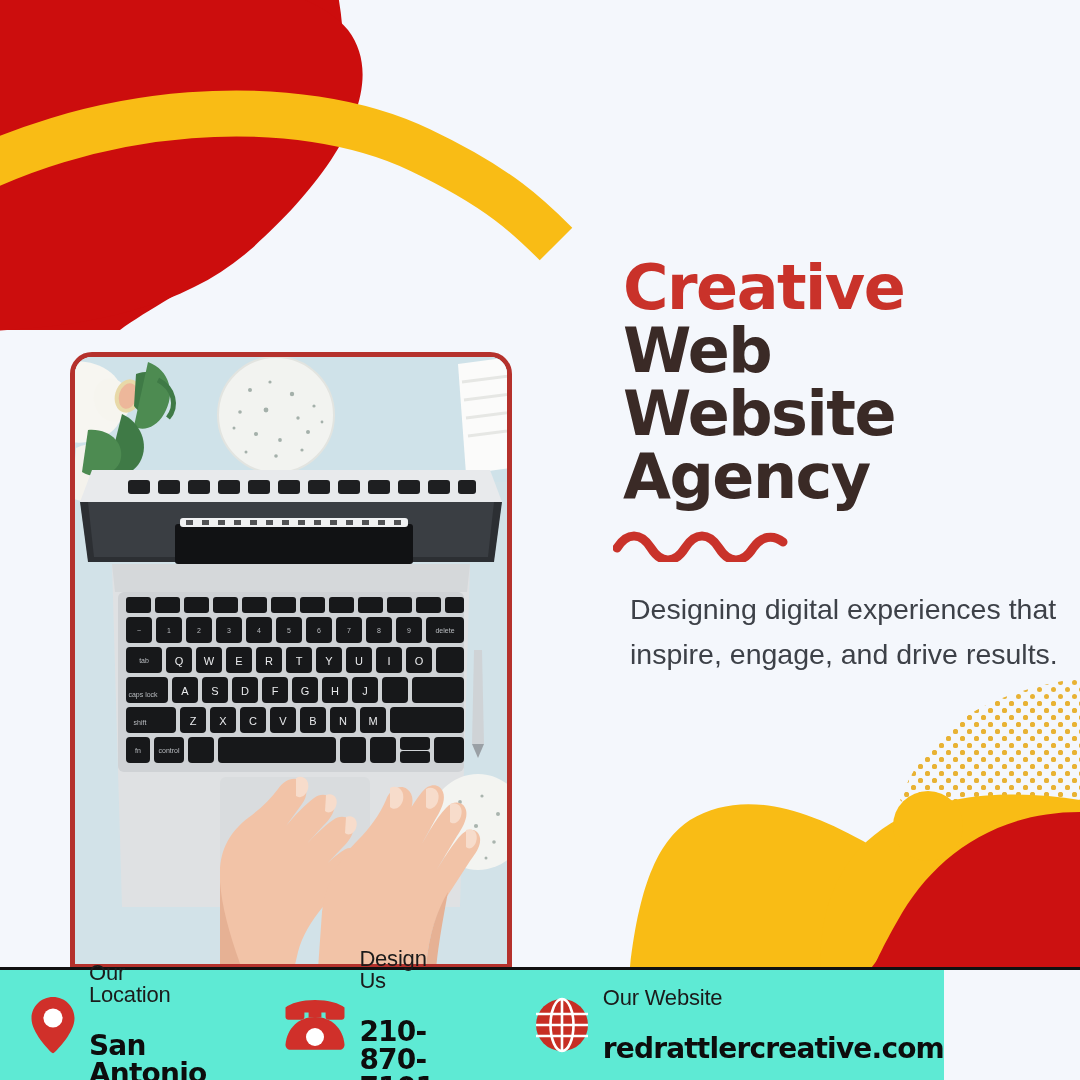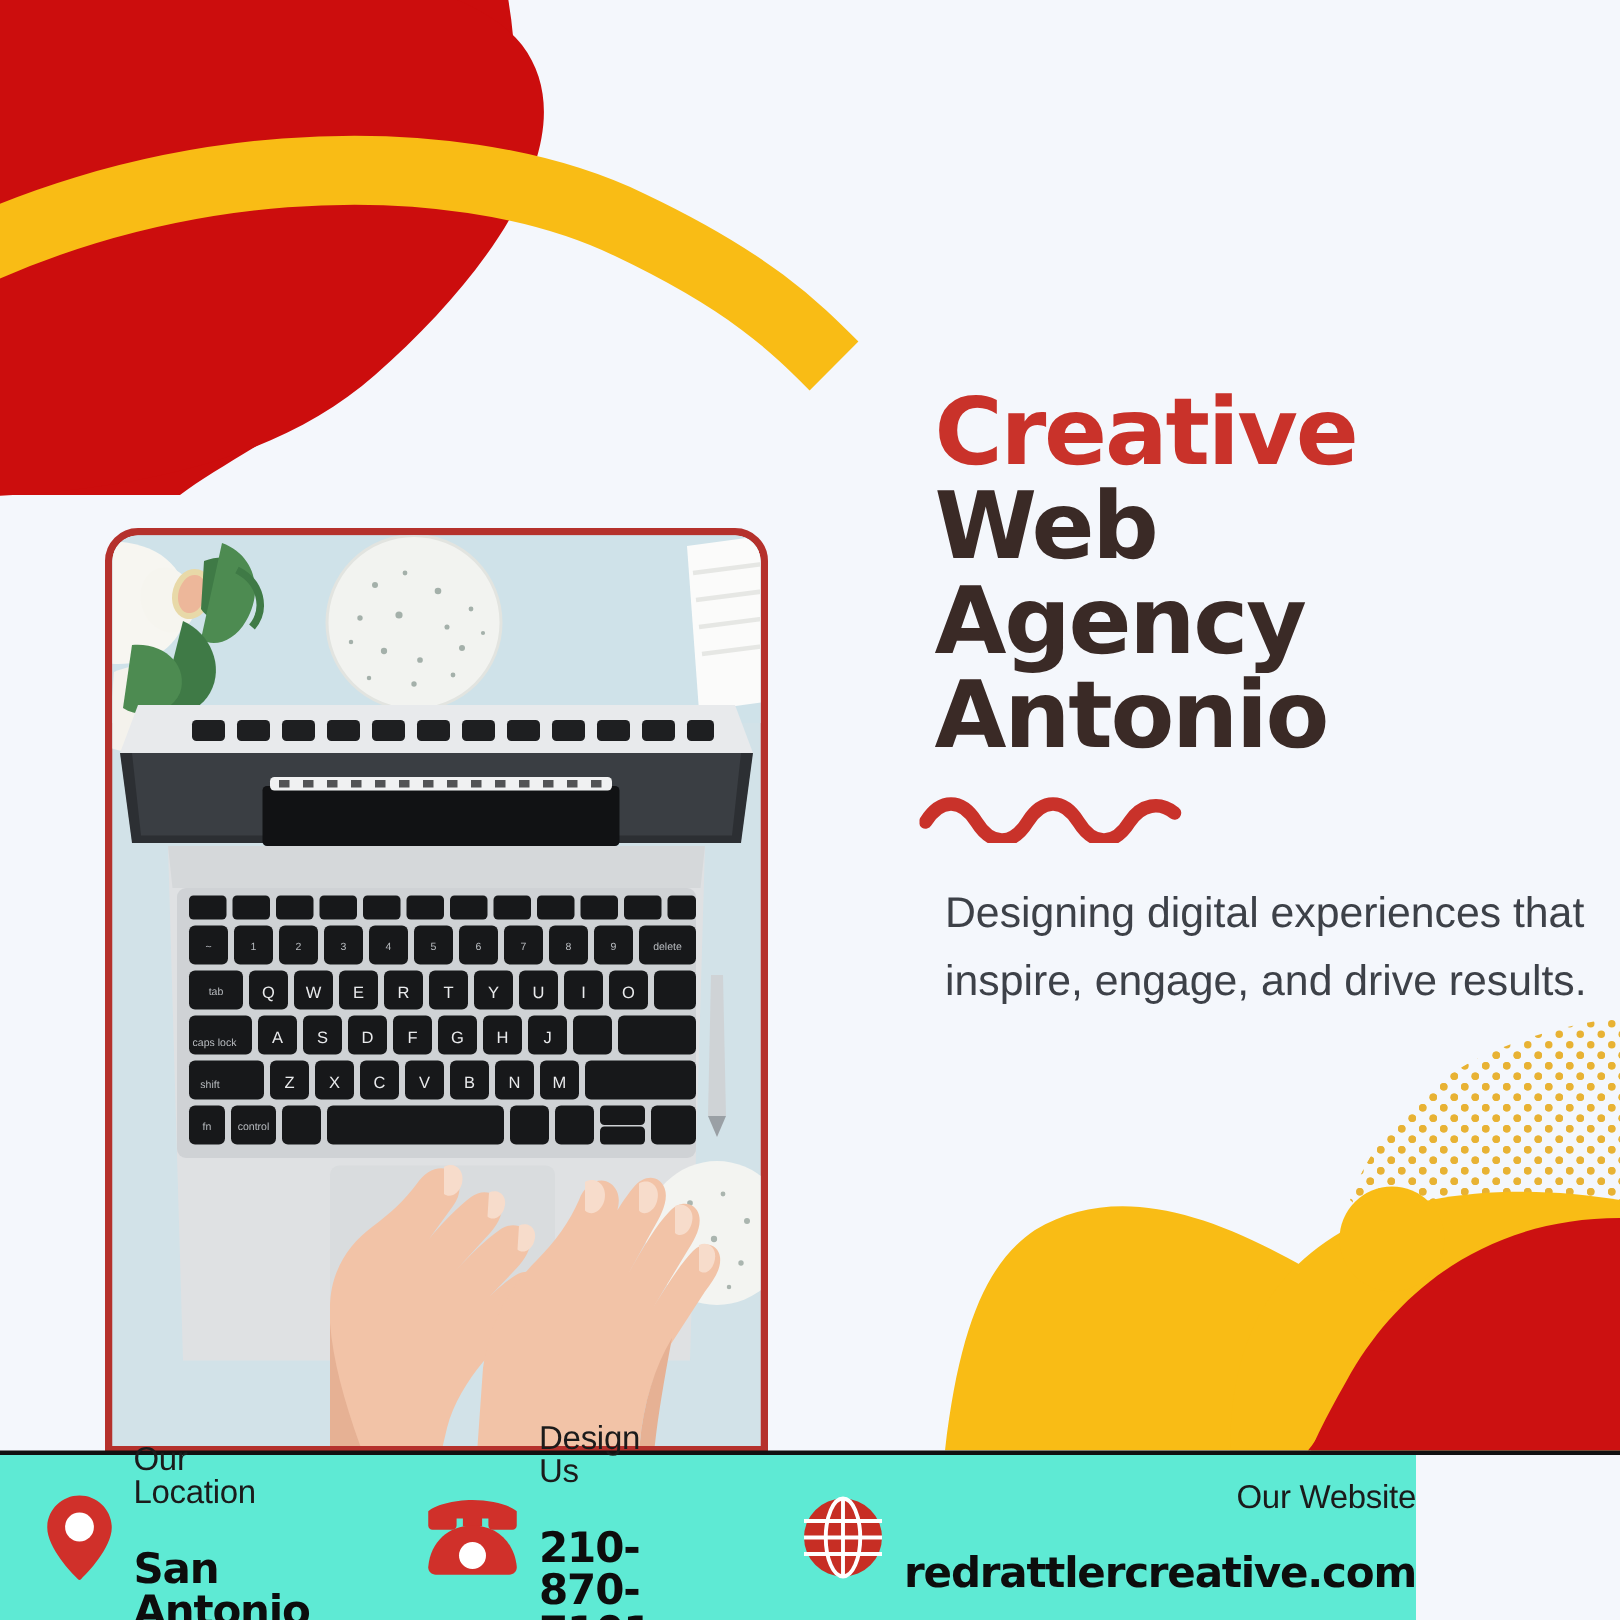--- a/index.html
+++ b/index.html
@@ -48,21 +48,21 @@
 
   
   .footer-rule{position:absolute;left:0;top:967px;width:1080px;height:3px;background:#111111;}
   .footer{
     position:absolute;left:0;top:970px;width:944px;height:110px;background:#5eead4;
     display:flex;align-items:center;
   }
   .fitem{display:flex;align-items:center;gap:13px;}
   .fitem.loc{margin-left:30px;}
   .fitem.tel{margin-left:78px;}
-  .fitem.web{margin-left:75px;text-align:right;}
+  .fitem.web{margin-left:75px;}
   .ficon{flex:0 0 auto;display:block;}
   .ftext{display:flex;flex-direction:column;line-height:1;}
   .flabel{font-size:22px;color:#1b1b1b;font-family:"Liberation Sans", sans-serif;letter-spacing:-0.2px;margin-bottom:3px;}
   .fvalue{font-size:28px;font-weight:bold;color:#0d0d0d;font-family:"DejaVu Sans", sans-serif;letter-spacing:-0.8px;margin-top:23px;}
 </style>
 </head>
 <body>
 
 <div class="stage">
 
@@ -361,22 +361,22 @@
           <path d="M 396,478 C 403,475 409,481 406,490 C 404,496 399,498 396,495 Z" fill="#f7dccb"></path>
           <path d="M 356,617 C 358,586 366,560 378,540 C 372,572 368,596 366,617 Z" fill="#e6b194"></path>
         </g>
       </svg>
     </div>
   </div>
 
   <div class="right-col">
     <h1 class="headline">
       <span class="h-red">Creative</span>
-      <span class="h-dark">Web Agency</span>
-      <span class="h-dark">Antonio</span>
+      <span class="h-dark">Web Website</span>
+      <span class="h-dark">Agency</span>
     </h1>
     <svg class="squiggle" width="180" height="34" viewBox="0 0 180 34">
       <path d="M 4,20 C 14,4 28,4 38,20 C 48,36 62,36 72,20 C 82,4 96,4 106,20 C 116,36 130,36 140,20 C 148,8 160,6 170,14" fill="none" stroke="#c9322a" stroke-width="9" stroke-linecap="round"></path>
     </svg>
   </div>
 
   <p class="subtext">Designing digital experiences that inspire, engage, and drive results.</p>
 
   <div class="footer-rule"></div>
   <div class="footer">

